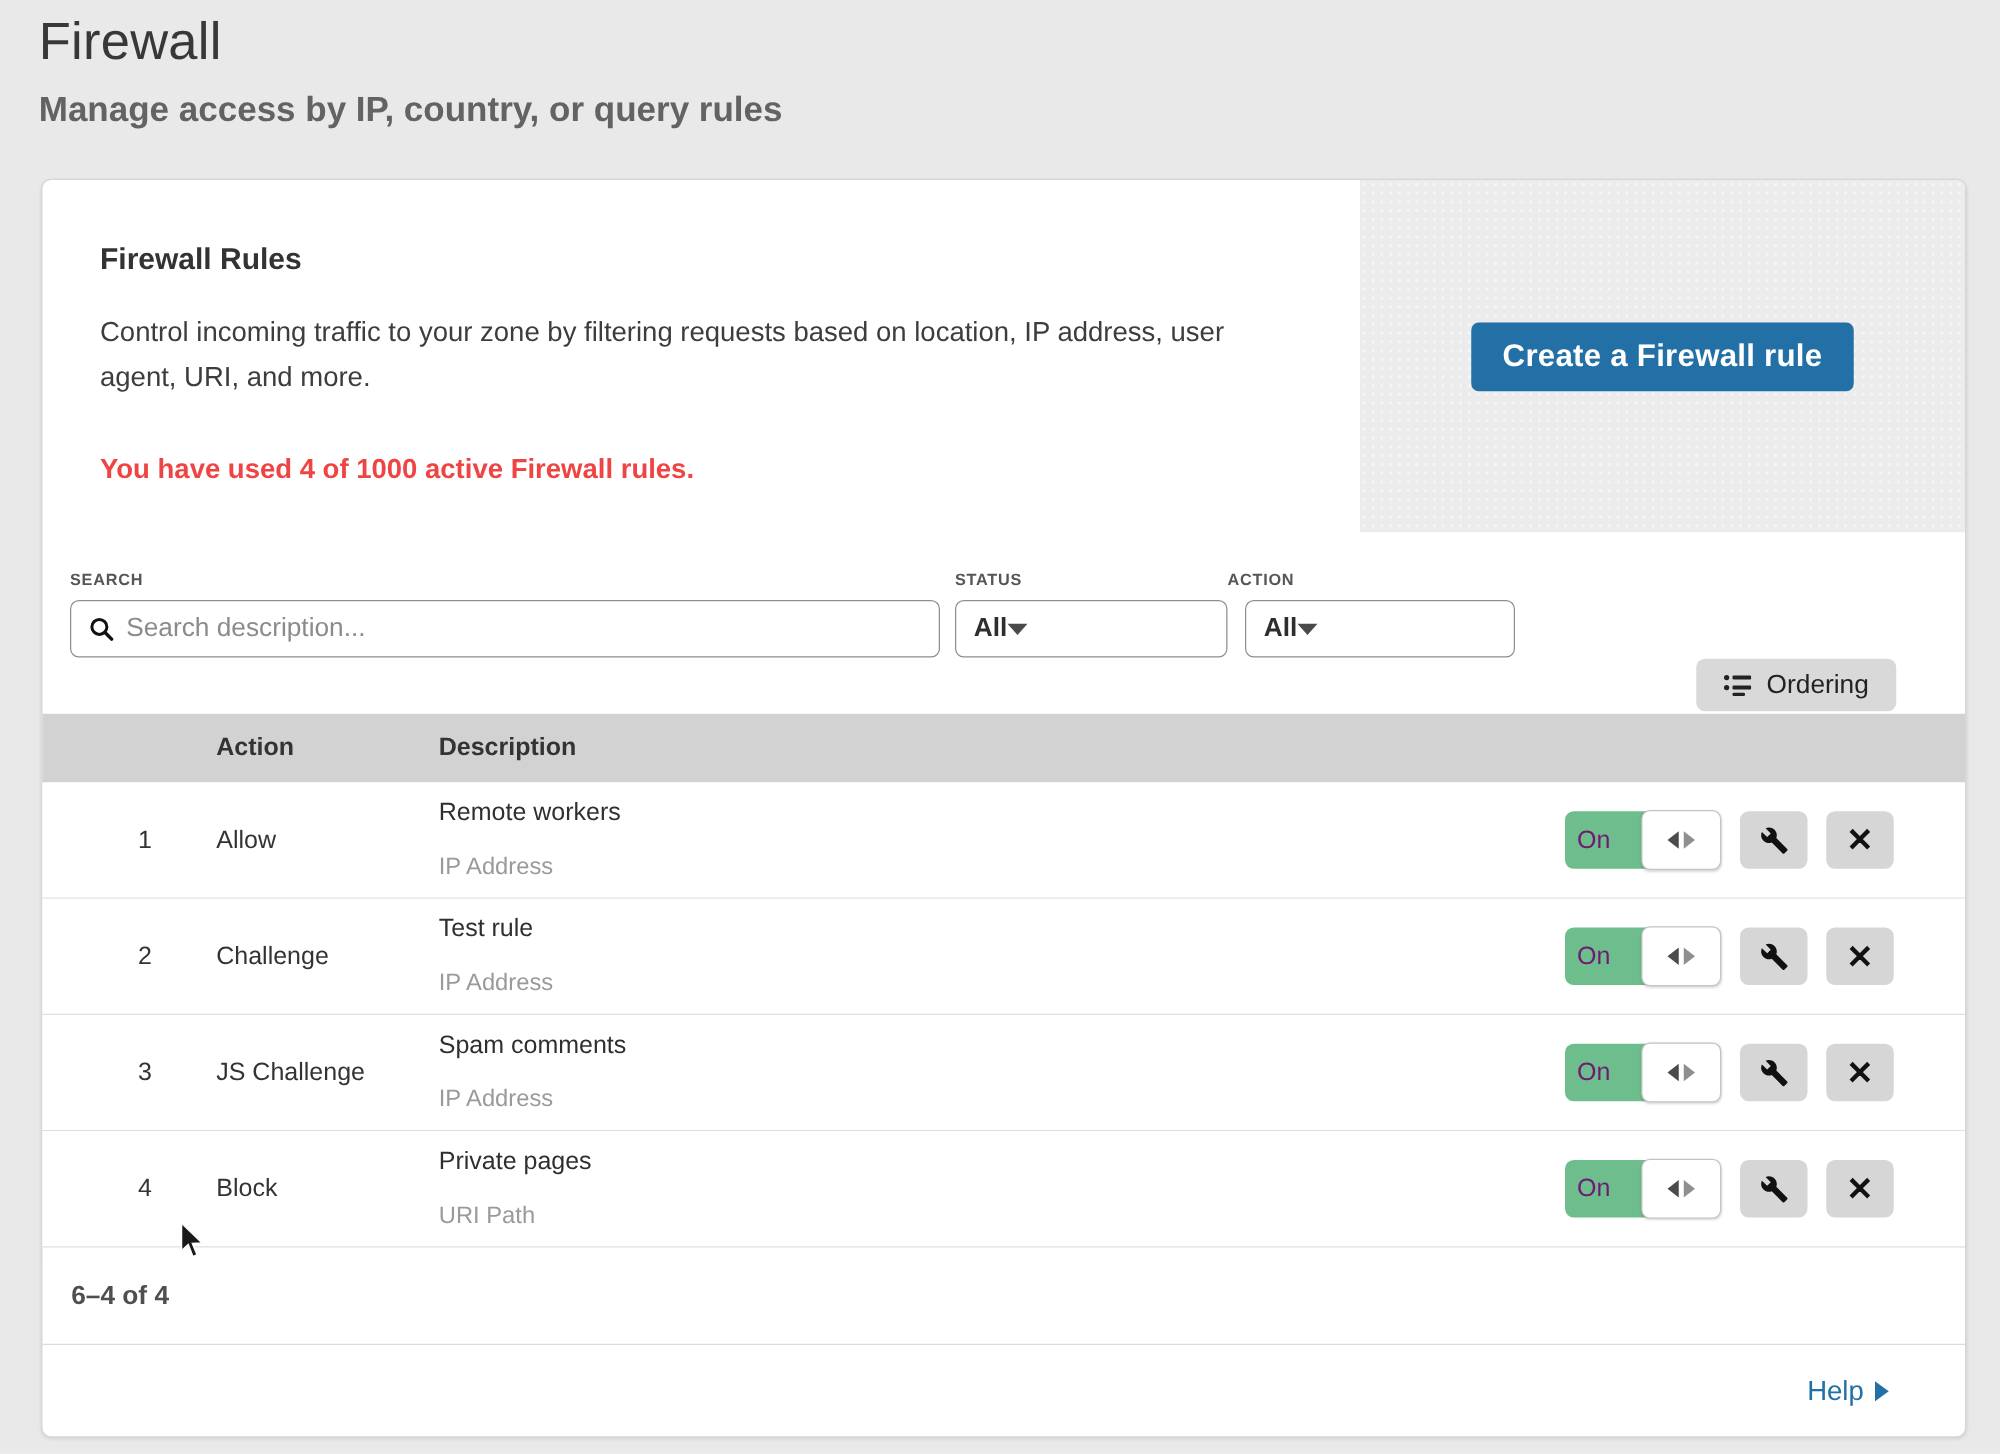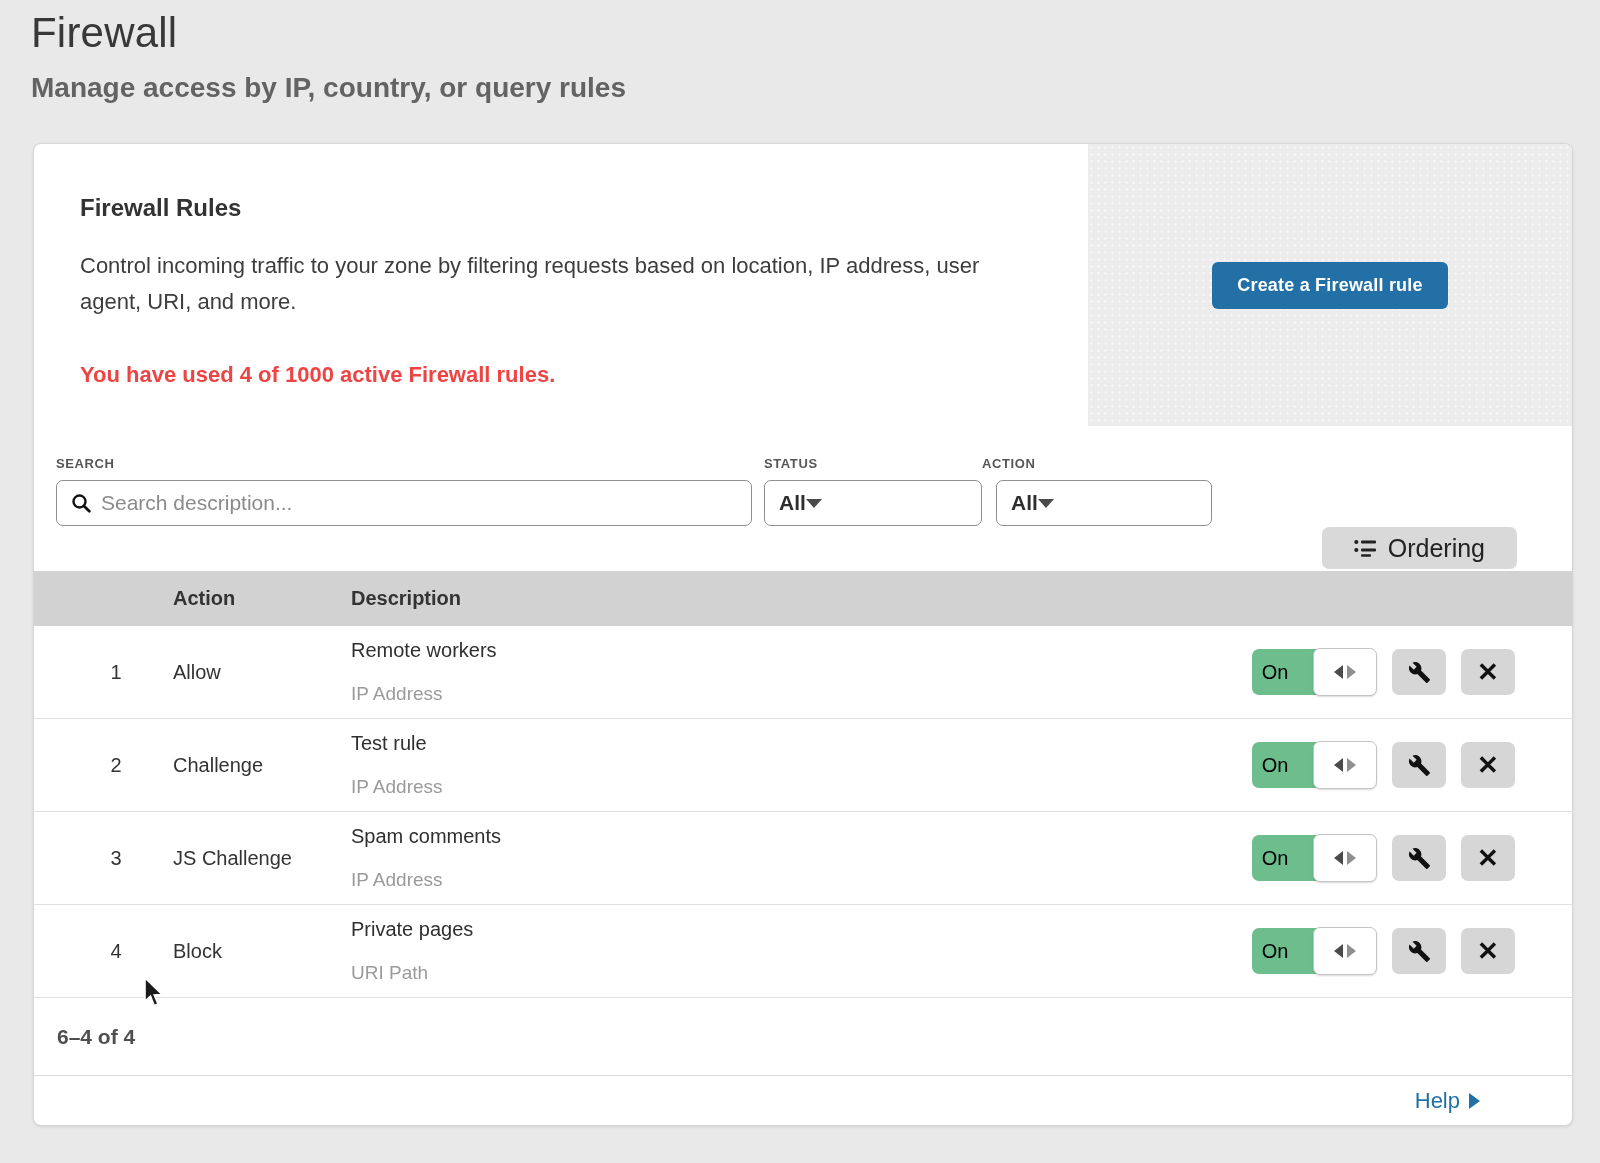--- a/index.html
+++ b/index.html
@@ -31,21 +31,21 @@
   .rules-desc { font-size:22px; color:#3d3d3d; line-height:36px; margin-top:26px; max-width:950px; }
   .rules-usage { font-size:22px; font-weight:700; color:#ef4444; margin-top:42px; }
   .card-top-right {
     width:484px; background:#ececec; border-radius:0 8px 0 0;
     background-image:radial-gradient(rgba(255,255,255,.55) 1px, transparent 1.3px);
     background-size:7px 7px;
     display:flex; align-items:center; justify-content:center;
   }
   .create-btn {
     background:#2270a6; color:#fff; border:none; border-radius:6px;
-    font-family:inherit; font-size:18px; font-weight:700;
+    font-family:inherit; font-size:25px; font-weight:700;
     padding:13px 25px; cursor:pointer; letter-spacing:0.2px;
   }
 
   
   .filters { height:145px; padding:30px 55px 0 22px; display:flex; align-items:flex-start; }
   .fgroup { display:flex; flex-direction:column; }
   .flabel { font-size:13px; font-weight:700; color:#565656; letter-spacing:0.6px; margin-bottom:9px; }
   .control {
     height:46px; background:#fff; border:1px solid #8e8e8e; border-radius:7px;
     display:flex; align-items:center; padding:0 14px;
@@ -58,22 +58,22 @@
   .search-box input::placeholder { color:#8b8b8b; }
   .search-icon { margin-right:10px; display:flex; }
   .dropdown { cursor:pointer;font-weight:bold; }
   .dd-status { width:218px; }
   .dd-action { width:216px; margin-left:14px; }
   .dd-value { font-size:21px; color:#2e2e2e; }
   .caret { width:0; height:0; border-left:8px solid transparent; border-right:8px solid transparent; border-top:9px solid #4a4a4a; }
   .ordering-btn {
     margin-left:auto; align-self:flex-end; margin-bottom:2px;
     height:42px; background:#d9d9d9; border:none; border-radius:7px;
-    display:flex; align-items:center; gap:12px; padding:0 32px;
-    font-family:inherit; font-size:25px; color:#222; cursor:pointer;
+    display:flex; align-items:center; gap:12px; padding:0 22px;
+    font-family:inherit; font-size:21px; color:#222; cursor:pointer;
   }
 
   
   .thead {
     height:55px; background:#d2d2d2; display:flex; align-items:center;
     font-size:20px; font-weight:700; color:#333;
   }
   .col-index { width:139px; padding-left:25px; text-align:center; flex-shrink:0; }
   .col-action { width:178px; flex-shrink:0; font-size:20px; }
   .col-desc { flex:1; min-width:0; }
@@ -83,21 +83,21 @@
   }
   .desc-title { font-size:20px; color:#2f2f2f; }
   .desc-sub { font-size:19px; color:#9a9a9a; margin-top:21px; }
   .controls { display:flex; align-items:center; margin-right:57px; flex-shrink:0; }
 
   
   .toggle { position:relative; width:124px; height:46px; border-radius:7px; background:#6dbe8c; cursor:pointer; }
   .toggle-on {
     position:absolute; left:0; top:0; bottom:0; width:46px;
     display:flex; align-items:center; justify-content:center;
-    color:#000000; font-size:20px;
+    color:#701a75; font-size:20px;
   }
   .toggle-knob {
     position:absolute; right:-1px; top:-1px; bottom:-1px; width:64px;
     background:#fff; border:1px solid #c4c4c4; border-radius:7px;
     box-shadow:0 1px 2px rgba(0,0,0,.15);
     display:flex; align-items:center; justify-content:center; gap:4px;
   }
   .tri { width:0; height:0; display:inline-block; }
   .tri-l { border-top:7px solid transparent; border-bottom:7px solid transparent; border-right:9px solid #4b4b4b; }
   .tri-r { border-top:7px solid transparent; border-bottom:7px solid transparent; border-left:9px solid #8f8f8f; }
@@ -106,22 +106,22 @@
     width:54px; height:46px; background:#d6d6d6; border:none; border-radius:7px;
     display:flex; align-items:center; justify-content:center; cursor:pointer;
   }
   .wrench-btn { margin-left:16px; }
   .x-btn { margin-left:15px; font-size:26px; font-weight:700; color:#111; font-family:inherit; }
 
   
   .pagination { height:77px; display:flex; align-items:center; padding-left:23px;
     font-size:21px; font-weight:700; color:#4f4f4f; }
   .card-footer {
-    height:50px; border-top:1px solid #dcdcdc;
-    display:flex; align-items:center; justify-content:flex-end; padding-right:92px;
+    height:74px; border-top:1px solid #dcdcdc;
+    display:flex; align-items:center; justify-content:flex-end; padding-right:61px;
   }
   .help-link { display:flex; align-items:center; gap:9px; color:#2270a6; font-size:22px; cursor:pointer; text-decoration:none; }
   .help-arrow { width:0; height:0; border-top:8px solid transparent; border-bottom:8px solid transparent; border-left:11px solid #2270a6; }
 
   .cursor { position:absolute; left:143px; top:977px; z-index:50; pointer-events:none; }
 </style>
 </head>
 <body>
 
 <div class="page-header">

